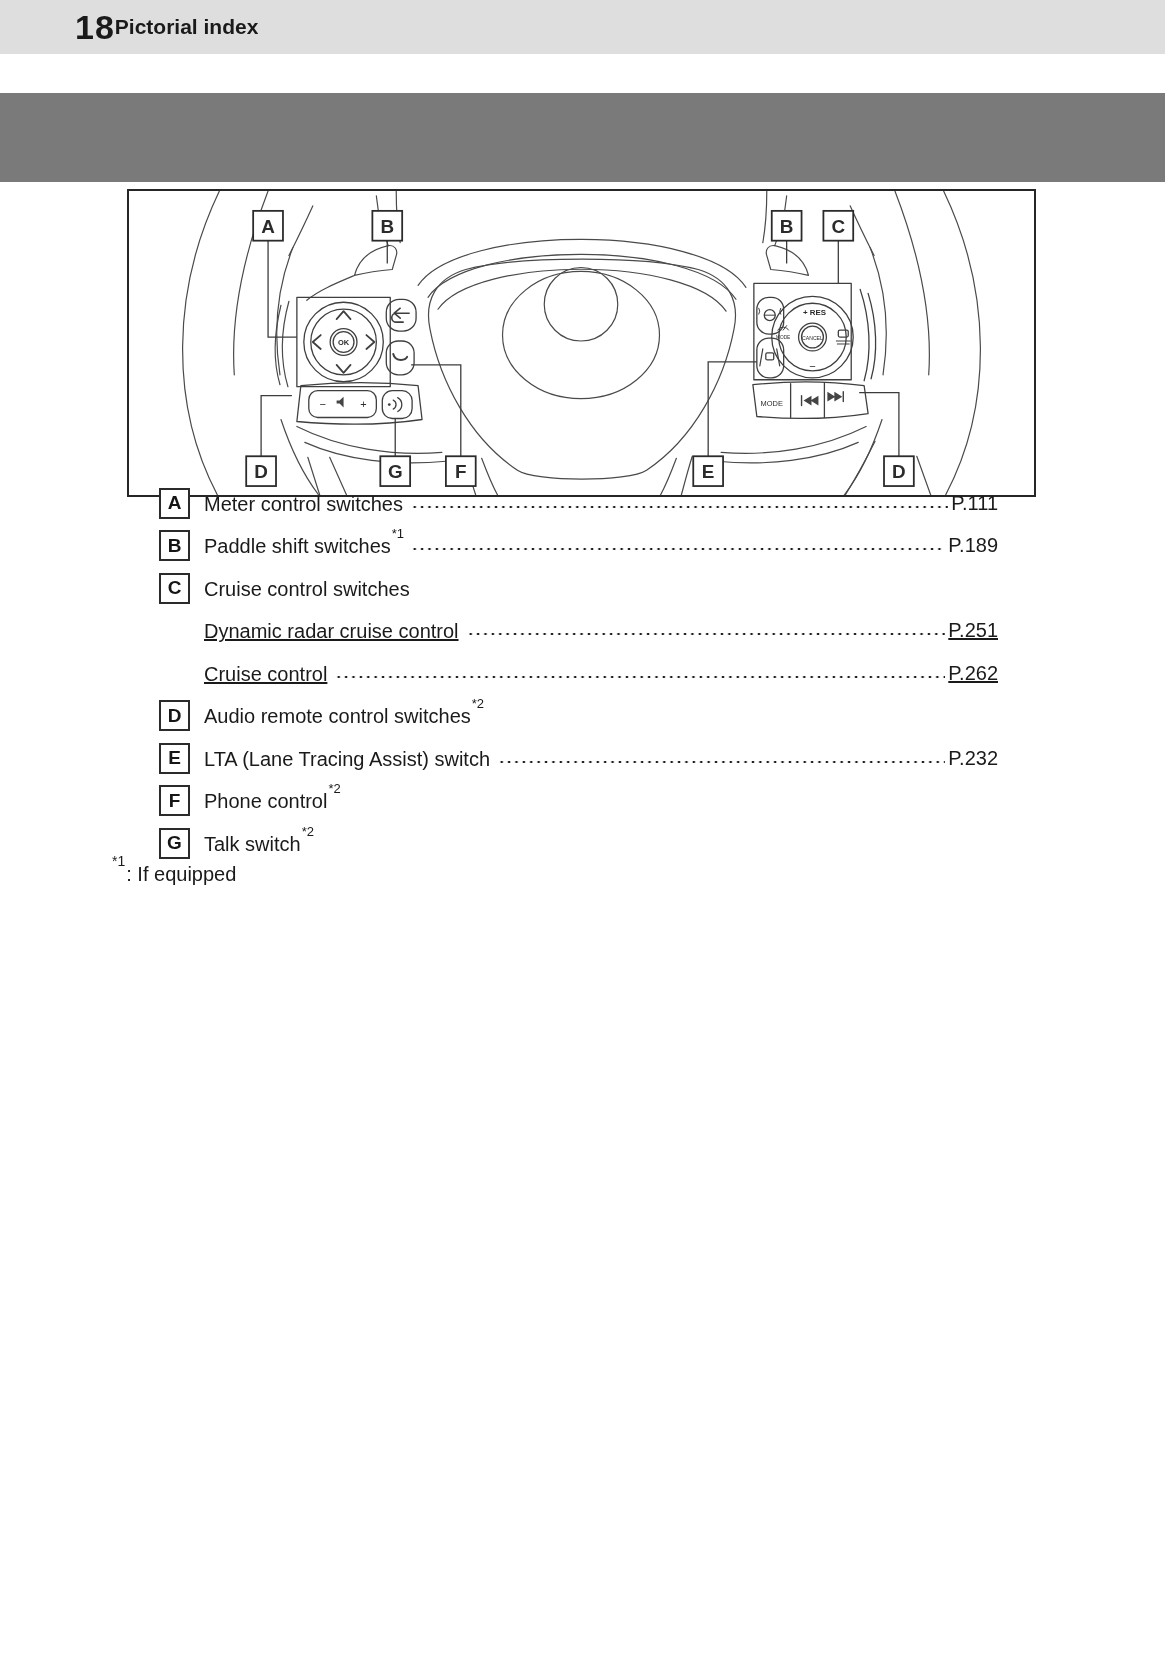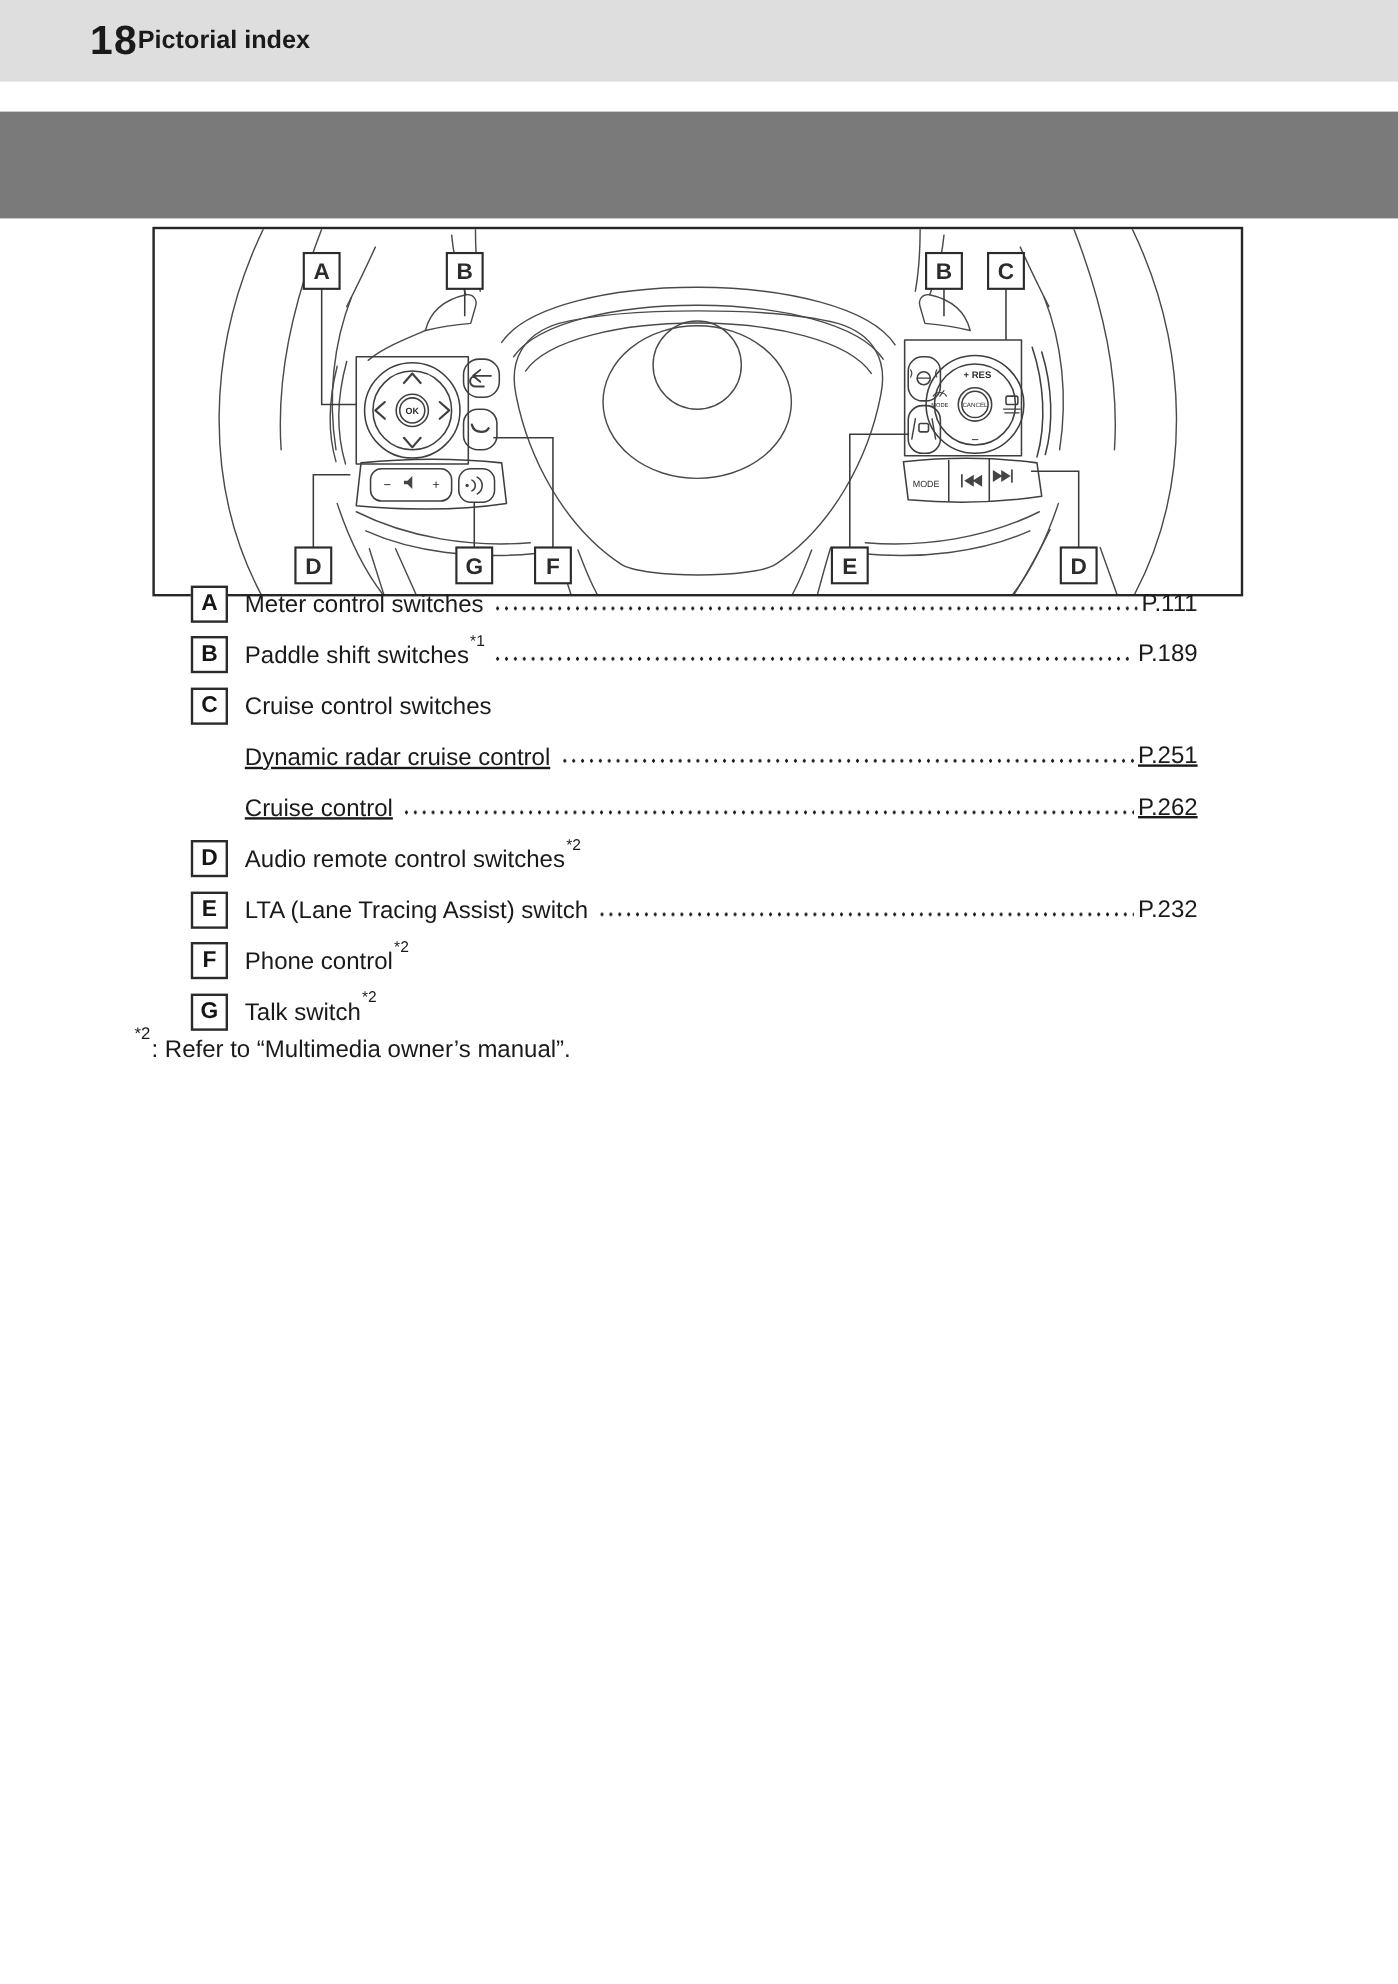--- a/index.html
+++ b/index.html
@@ -3,21 +3,21 @@
 <meta charset="utf-8">
 <style>
   * { margin:0; padding:0; box-sizing:border-box; }
   html,body { background:#fff; }
   body {
     width:1165px; height:1653px; position:relative;
     font-family:"Liberation Sans", sans-serif; color:#1a1a1a;
   }
   
   .page-header {
-    position:absolute; left:0; top:0; width:1165px; height:68px;
+    position:absolute; left:0; top:0; width:1165px; height:54px;
     background:#dedede; display:flex; align-items:center;
   }
   .page-number { font-size:34px; font-weight:700; margin-left:75px; letter-spacing:1px; }
   .section-title { font-size:21px; font-weight:700; }
   .chapter-bar {
     position:absolute; left:0; top:93px; width:1165px; height:89px;
     background:#7a7a7a;
   }
   
   .diagram-frame {
@@ -276,14 +276,14 @@
     <span class="lcell">
         <span class="lbox">G</span>
       </span>
     <span class="label"><span>Talk switch</span><sup>*2</sup></span>
 
   </div>
 
 </div>
 
 <div class="footnotes">
-  <div class="footnote"><sup>*2</sup><span>: Refer to “Multimedia owner’s manual”.</span></div>
+  <div class="footnote"><sup>*1</sup><span>: If equipped</span></div>
 </div>
 
 </body></html>

